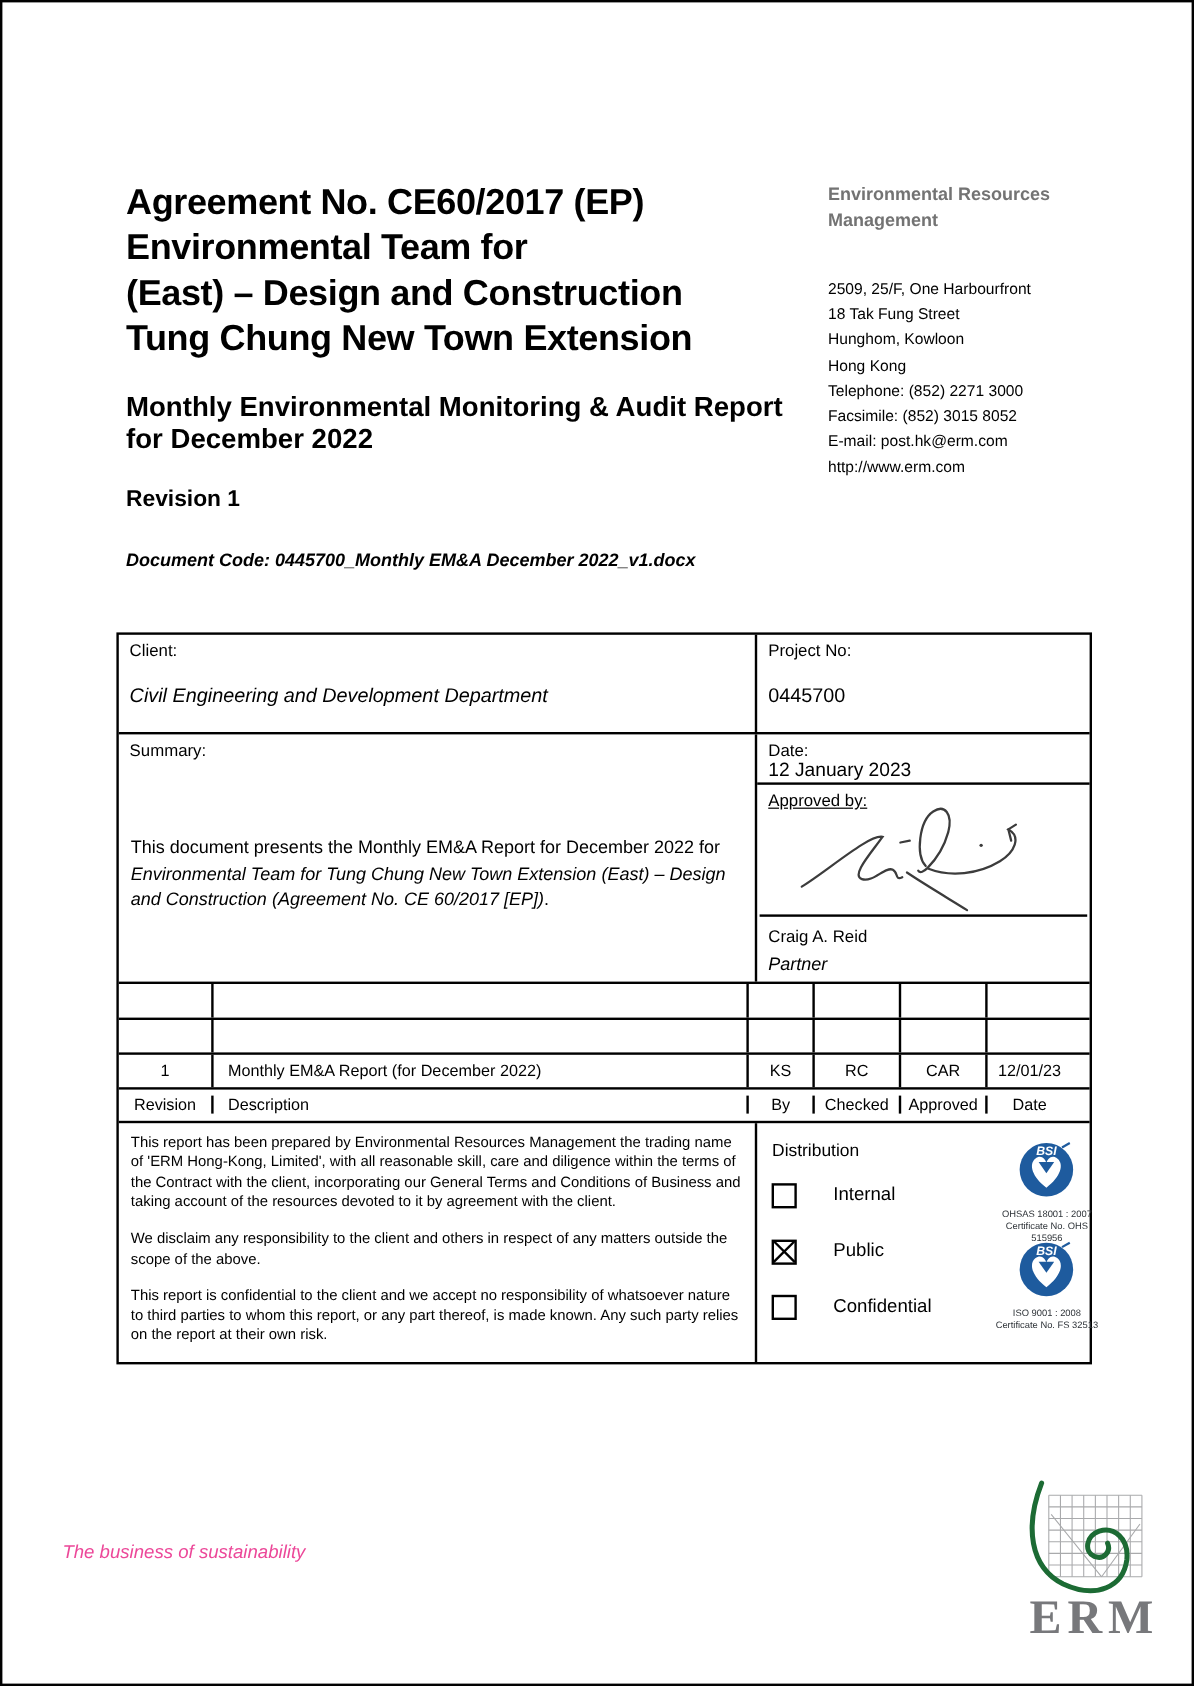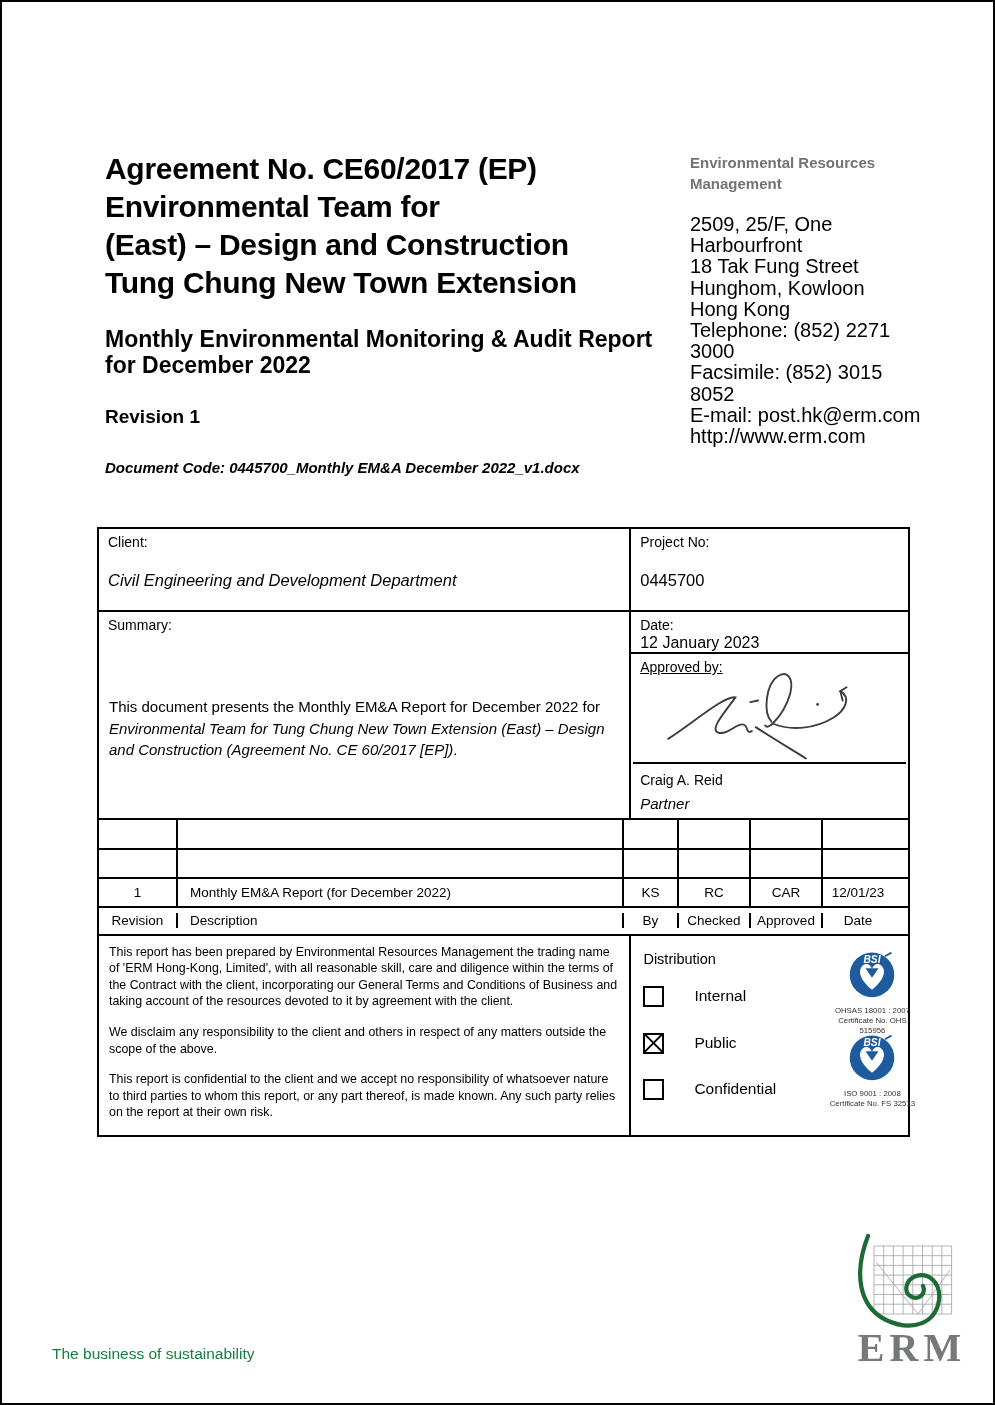--- a/index.html
+++ b/index.html
@@ -13,21 +13,21 @@
   .abs { position:absolute; }
 
   
   .doc-title { left:103px; top:148px; font-size:30px; font-weight:bold; line-height:38px; letter-spacing:-0.3px; }
   .doc-subtitle { left:103px; top:324px; font-size:23px; font-weight:bold; line-height:26px; }
   .doc-revision { left:103px; top:404px; font-size:19px; font-weight:bold; }
   .doc-code { left:103px; top:457px; font-size:15px; font-weight:bold; font-style:italic; }
 
   .company { left:688px; top:150px; width:240px; }
   .company-name { color:#737373; font-size:15px; font-weight:bold; line-height:21px; }
-  .company-address { margin-top:20px; font-size:20px; line-height:21.2px; }
+  .company-address { margin-top:36px; font-size:13px; line-height:21.2px; }
 
   
   .info-table { left:95px; top:525px; width:813px; height:610px; border:2px solid #000; display:flex; flex-direction:column; }
   .trow { display:flex; border-top:2px solid #000; }
   .trow:first-child { border-top:none; }
   .tcell { border-left:2px solid #000; position:relative; }
   .tcell:first-child { border-left:none; }
 
   .r-client { height:83px; }
   .r-main { height:210px; }
@@ -69,21 +69,21 @@
   .cb.checked::before, .cb.checked::after {
     content:""; position:absolute; left:-4px; top:7.5px; width:25px; height:2px; background:#000;
   }
   .cb.checked::before { transform:rotate(45deg); }
   .cb.checked::after  { transform:rotate(-45deg); }
 
   .cert { position:absolute; left:196px; width:90px; text-align:center; }
   .cert-caption { margin-top:2px; font-size:7.8px; line-height:10px; color:#2e3338; }
 
   
-  .tagline { left:50px; top:1343px; font-size:15.5px; color:#15803d; }
+  .tagline { left:50px; top:1283px; font-size:15.5px; font-style:italic; color:#ec4899; }
   .erm-logo { left:836px; top:1230px; }
 </style>
 </head>
 <body>
 
 <div class="page">
 
   <div class="abs doc-title">
     <div>Agreement No. CE60/2017 (EP)</div>
     <div>Environmental Team for</div>

